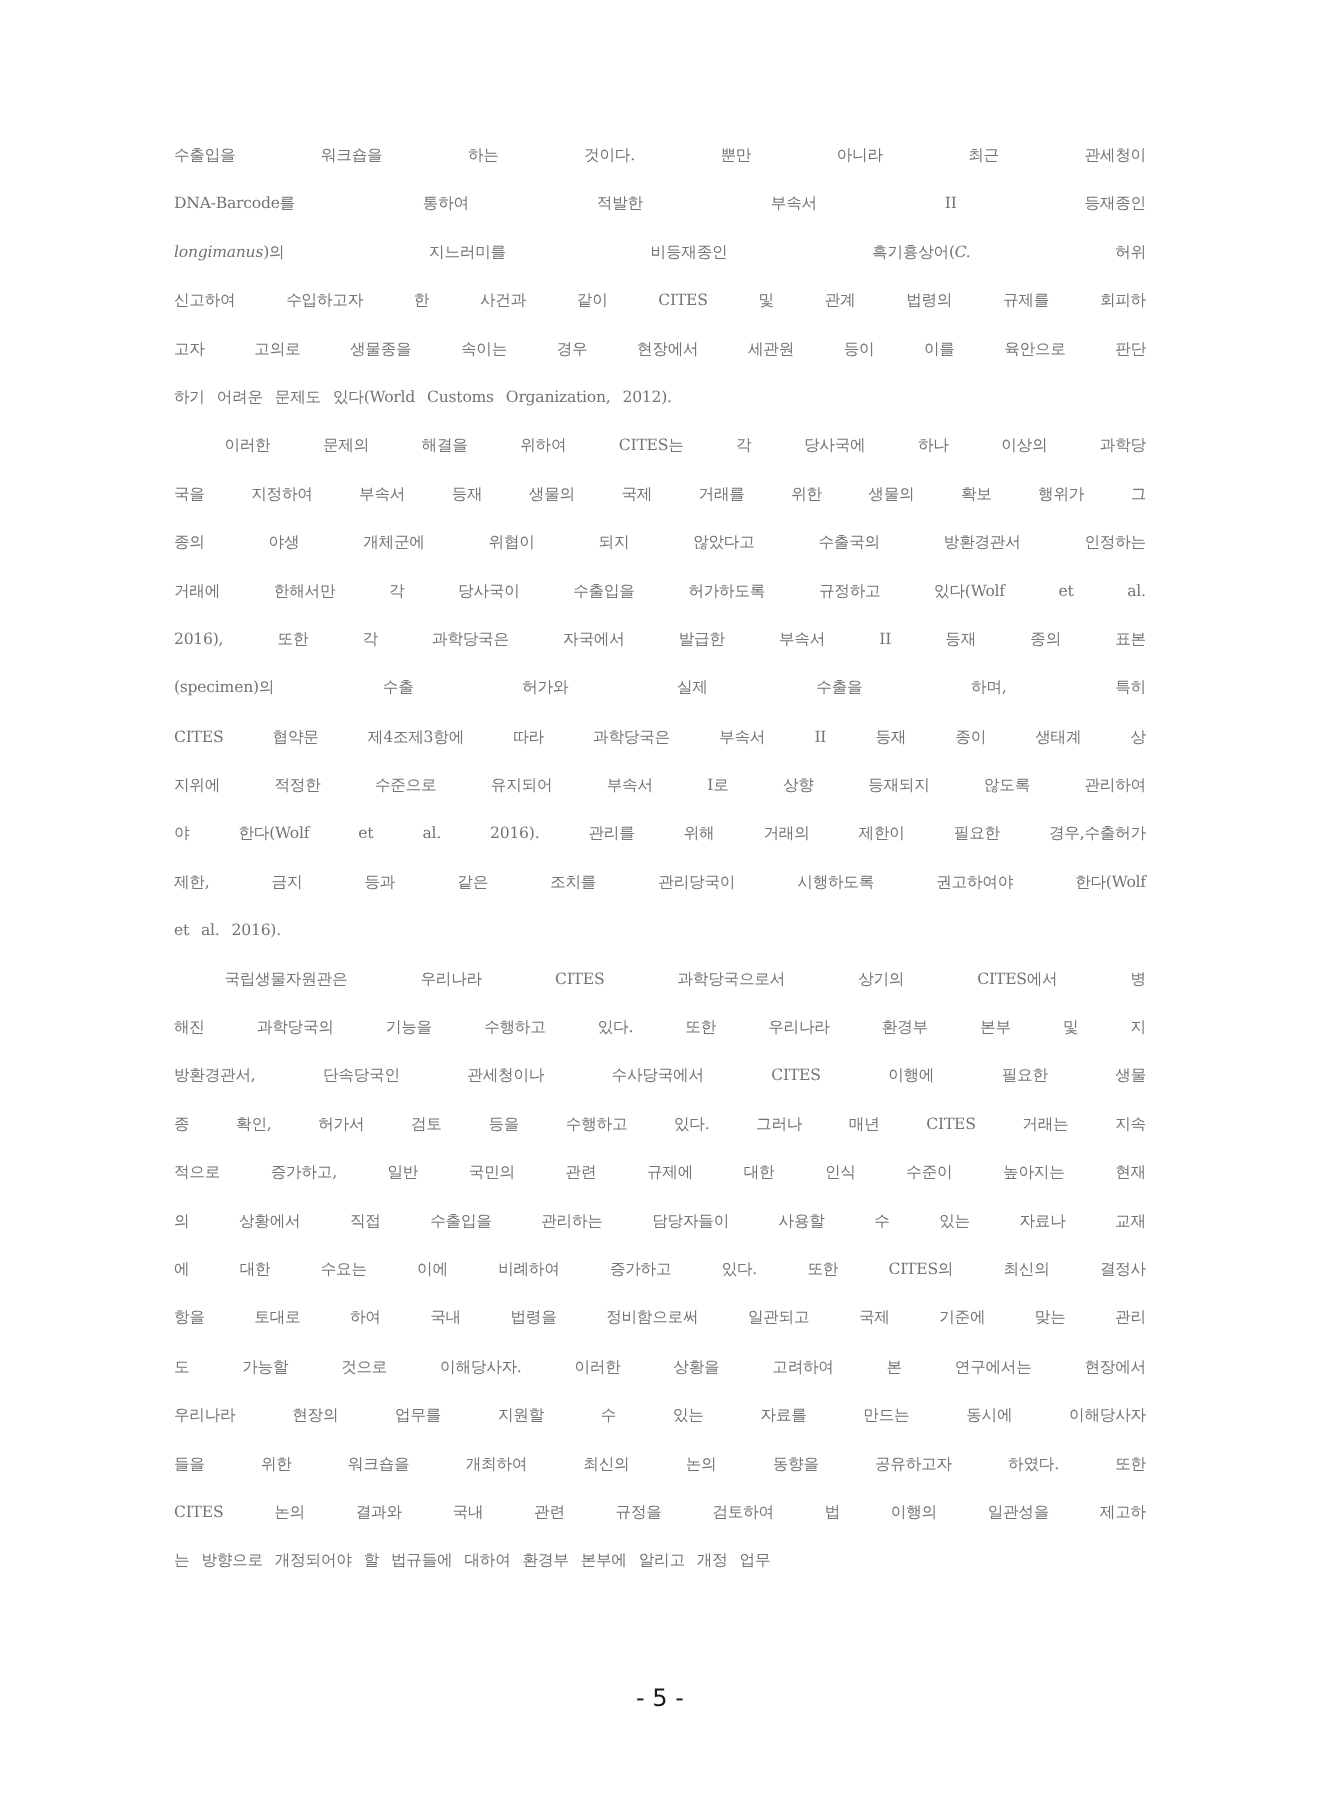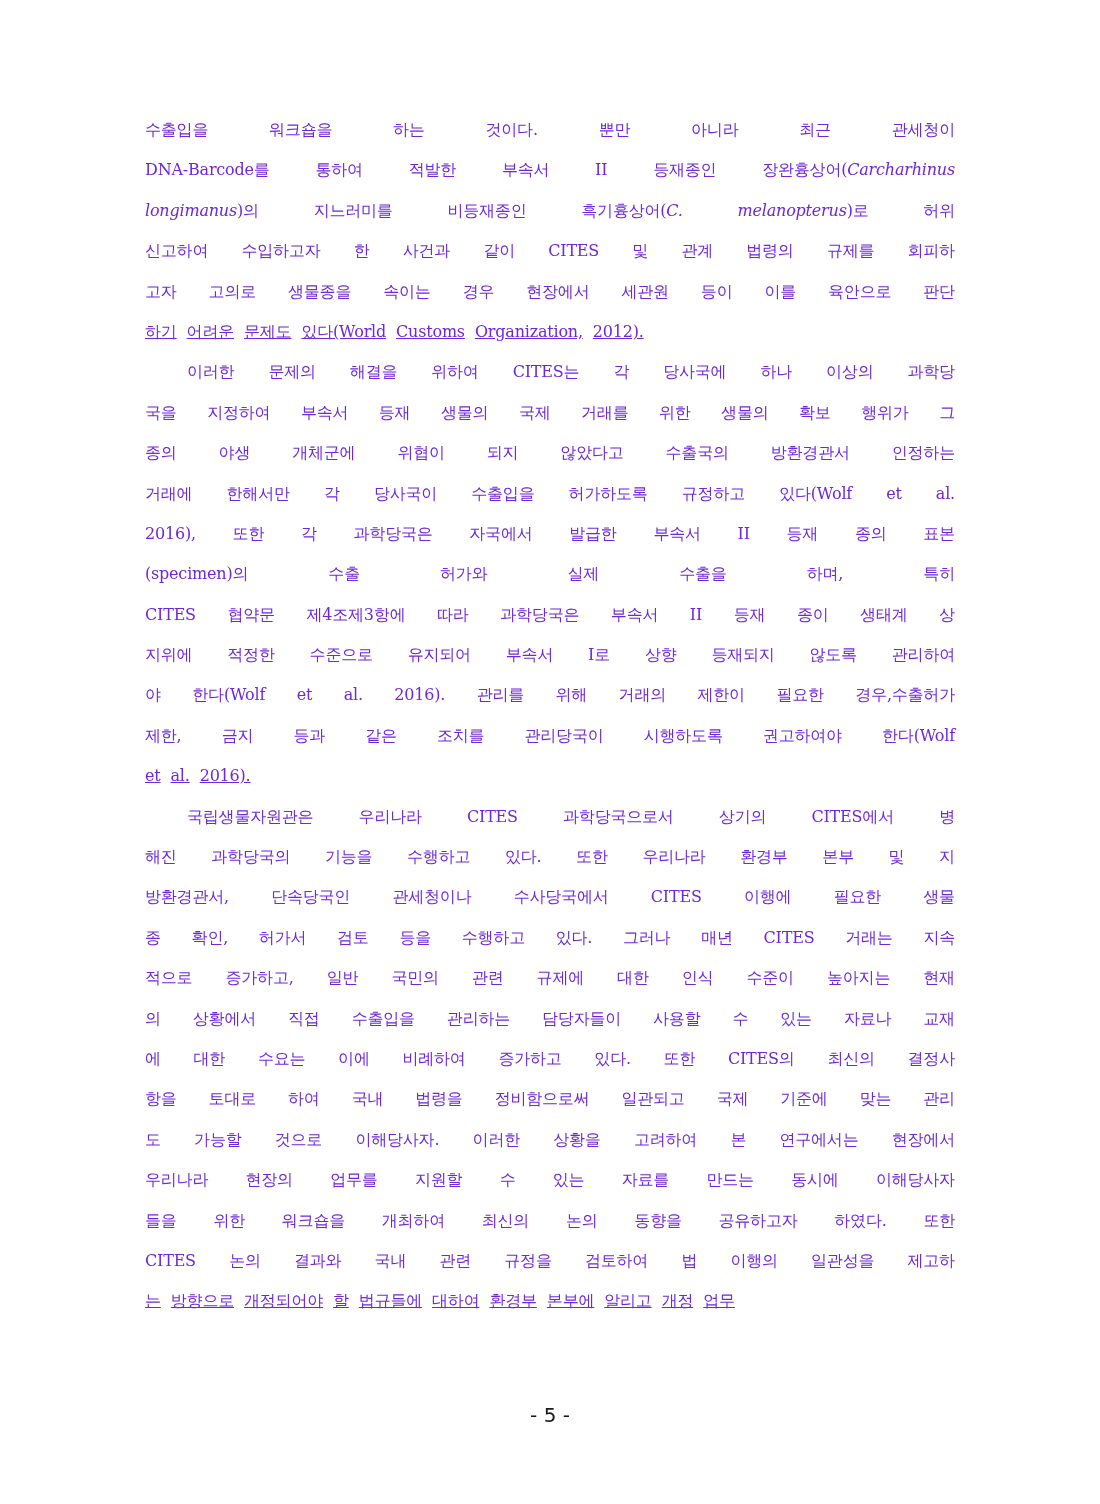--- a/index.html
+++ b/index.html
@@ -1,28 +1,28 @@
 <!DOCTYPE html>
 <html><head>
 <meta charset="utf-8">
 <style>
   html, body { margin: 0; padding: 0; background: #ffffff; }
   body { width: 1100px; height: 1504px; position: relative; overflow: hidden; }
   .page { position: absolute; left: 145px; top: 110px; width: 810px; }
   .line {
     height: 40.4px; line-height: 40.4px;
     font-family: "DejaVu Serif", "Liberation Serif", serif;
-    font-size: 16px; color: #6d28d9;
+    font-size: 13px; color: #737373;
     text-align: justify; text-align-last: justify;
     white-space: nowrap; overflow: visible;
     letter-spacing: -0.2px;
   }
   .line.indent { padding-left: 42px; }
   .just { display: flex; justify-content: space-between; width: 100%; }
-  .just.left { justify-content: flex-start; gap: 10px; text-decoration: underline; }
+  .just.left { justify-content: flex-start; gap: 10px; }
   .indent .just { }
   .footer {
     position: absolute; left: 0; width: 1100px; top: 1403px; text-align: center;
     font-family: "DejaVu Sans", "Liberation Sans", sans-serif; font-size: 20px; color: #1a1a1a;
   }
 </style>
 </head>
 <body>
 
 <div class="page" id="body">
@@ -40,30 +40,28 @@
         </div>
       </div>
       <div class="line">
         <div class="just">
           <span>DNA-Barcode를</span>
           <span>통하여</span>
           <span>적발한</span>
           <span>부속서</span>
           <span>II</span>
           <span>등재종인</span>
-          <span>장완흉상어(<i>Carcharhinus</i></span>
         </div>
       </div>
       <div class="line">
         <div class="just">
           <span><i>longimanus</i>)의</span>
           <span>지느러미를</span>
           <span>비등재종인</span>
           <span>흑기흉상어(<i>C.</i></span>
-          <span><i>melanopterus</i>)로</span>
           <span>허위</span>
         </div>
       </div>
       <div class="line">
         <div class="just">
           <span>신고하여</span>
           <span>수입하고자</span>
           <span>한</span>
           <span>사건과</span>
           <span>같이</span>

